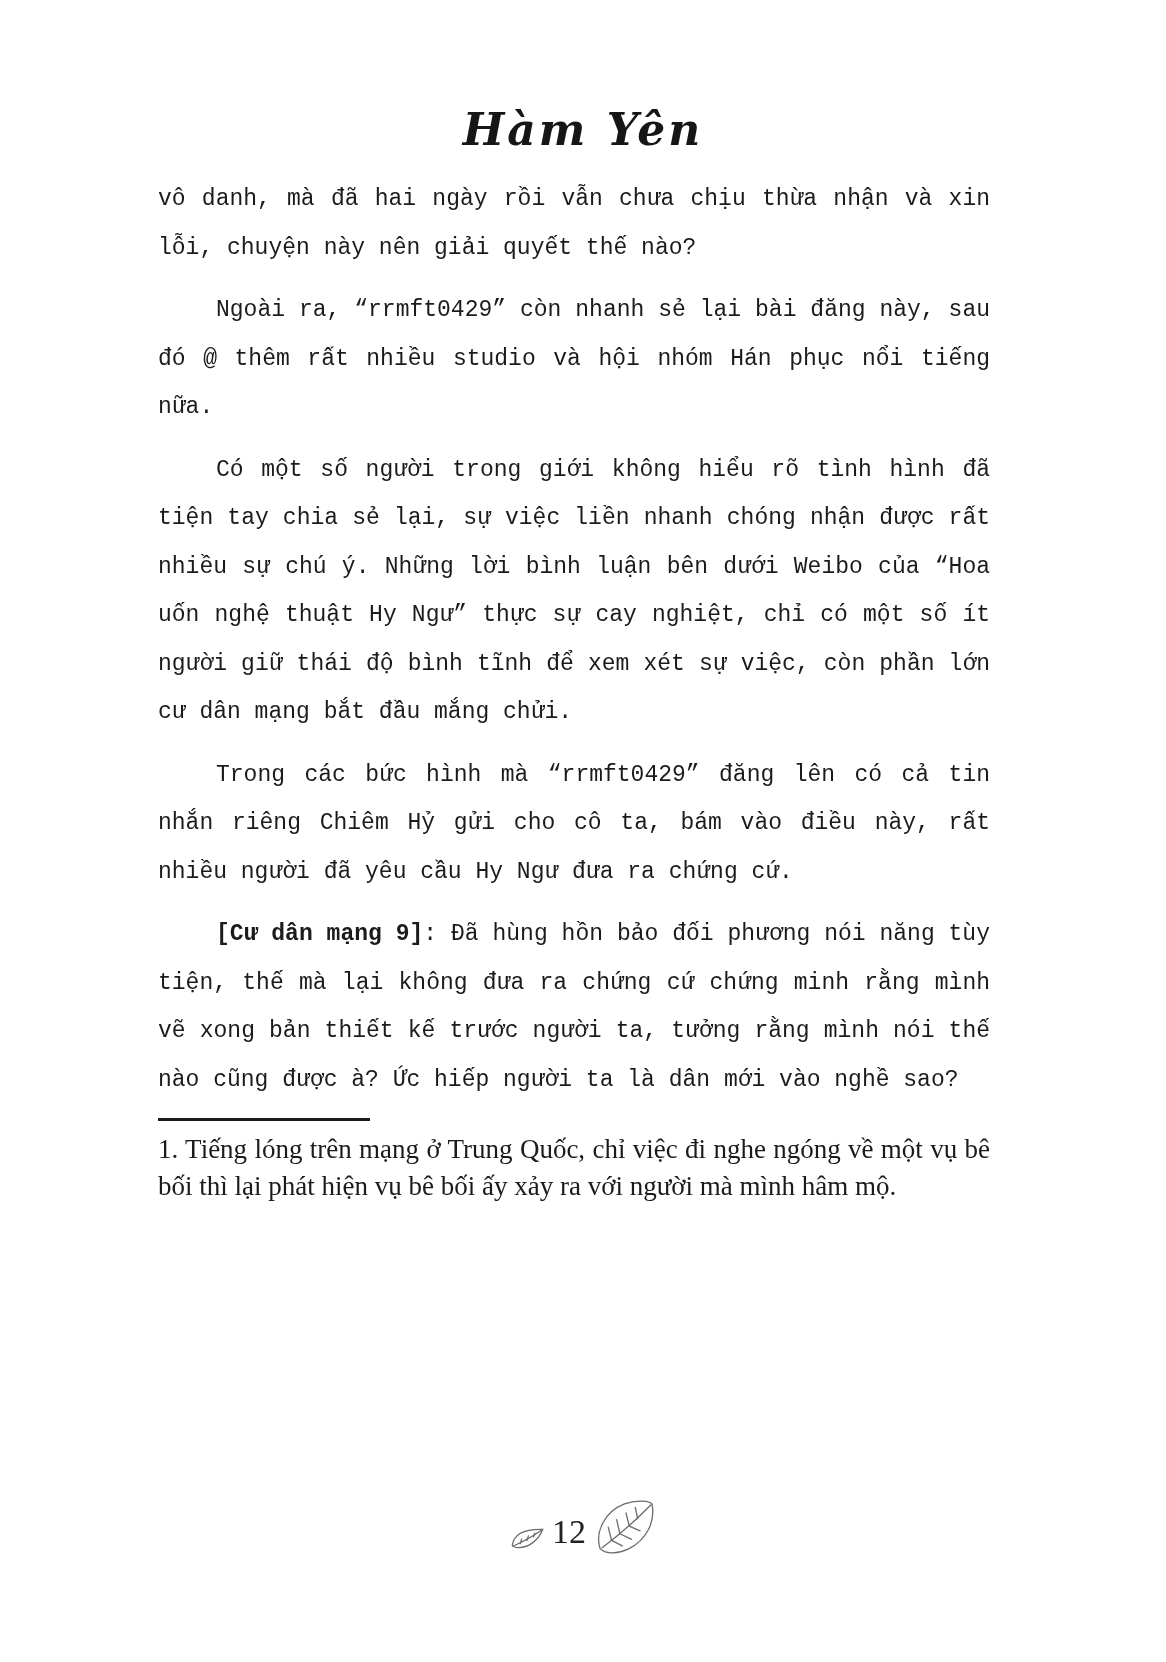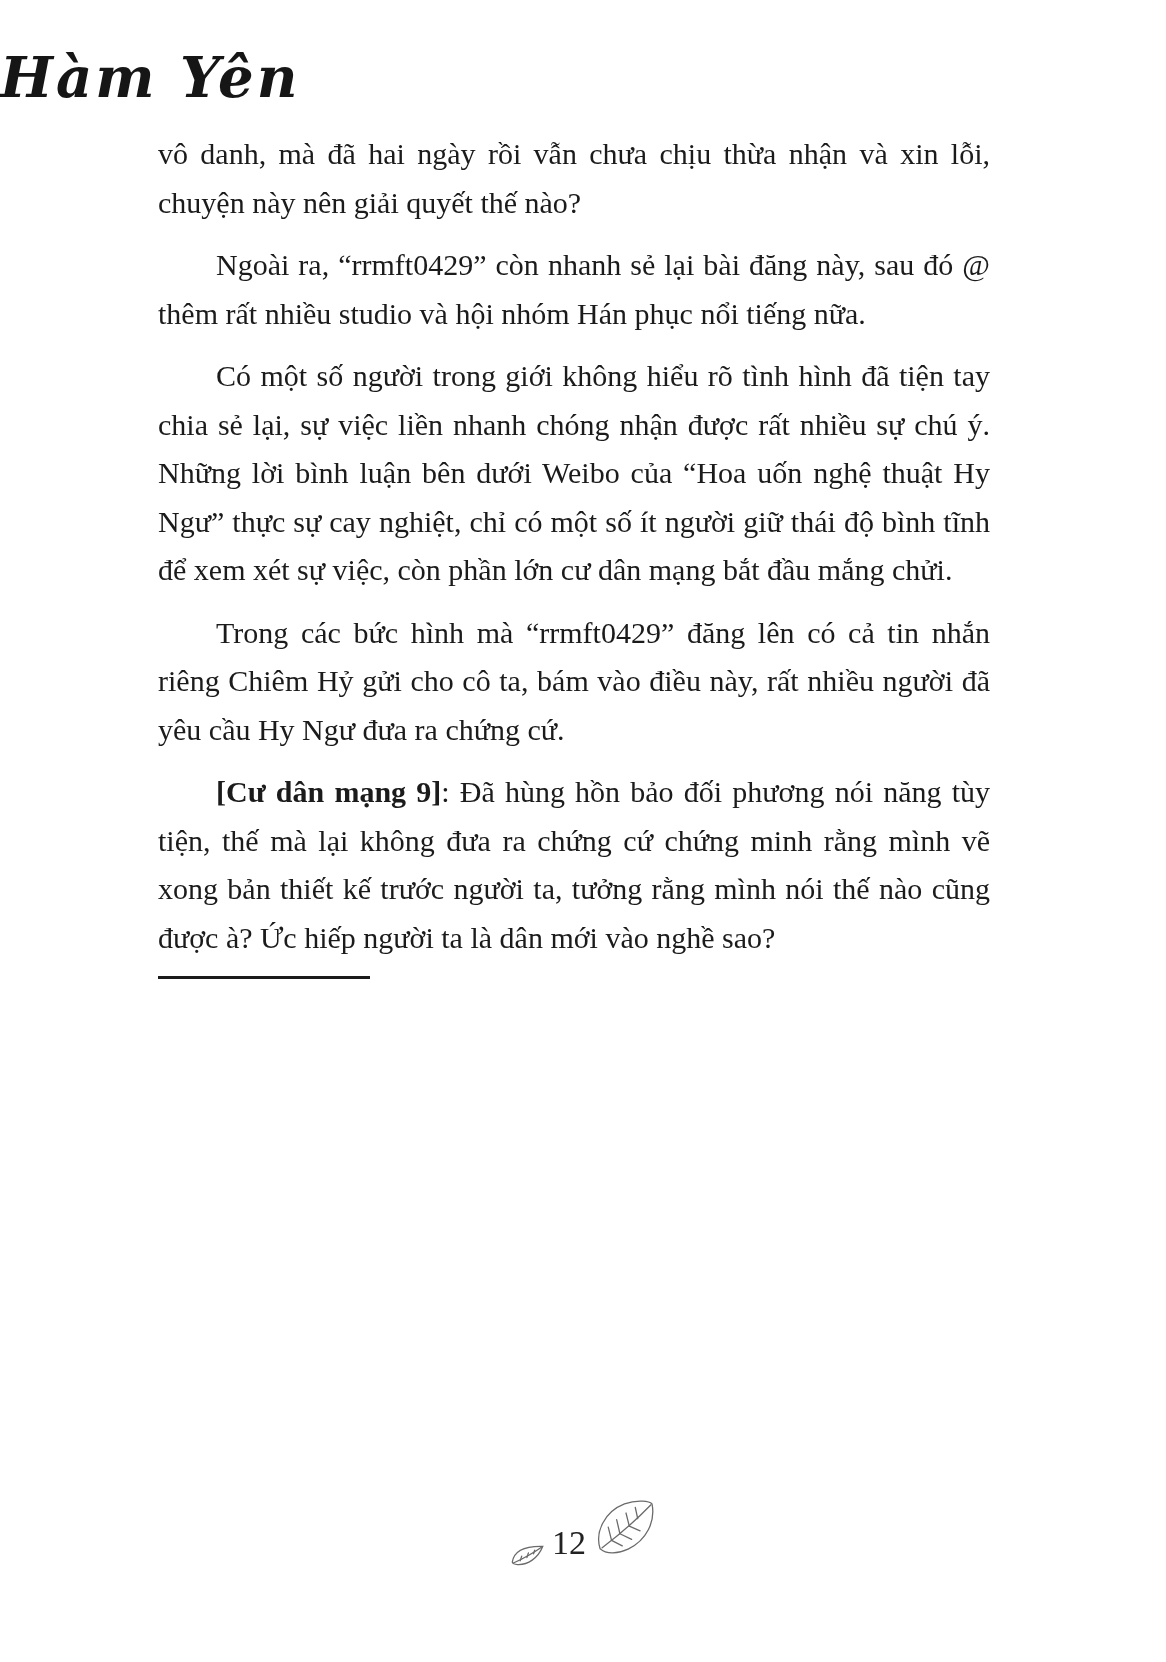--- a/index.html
+++ b/index.html
@@ -7,35 +7,36 @@
     width: 1166px; height: 1662px;
     background: #ffffff;
     font-family: "Liberation Serif", "DejaVu Serif", serif;
     color: #1b1b1b;
     position: relative;
     overflow: hidden;
   }
   .page { position: absolute; inset: 0; }
 
   .running-head {
-    margin-top: 44px;
-    text-align: left;
+    margin-top: 104px;
+    text-align: center;
     font-family: "DejaVu Serif", serif;
     font-style: italic;
     font-weight: bold;
-    font-size: 56px;
+    font-size: 44px;
     letter-spacing: 3px;
     color: #161616;
   }
 
   .body-text {
     margin: 20px 176px 4px 158px;
-    font-size: 30px;
+    font-size: 23px;
     line-height: 48.5px;
     text-align: justify;
+    font-family: Liberation Mono, monospace;
   }
   .body-text p { margin: 0 0 14px 0; }
   .body-text p.indent { text-indent: 58px; }
   .body-text strong { font-weight: bold; }
   .body-text sup {
     font-size: 0.62em;
     line-height: 0;
     position: relative;
     top: -0.45em;
   }
@@ -52,21 +53,21 @@
     line-height: 37px;
     text-align: justify;
   }
 
   .footer {
     position: absolute;
     left: 0; right: 0;
     bottom: 100px;
     display: flex;
     justify-content: center;
-    align-items: flex-end;
+    align-items: center;
     gap: 6px;
   }
   .page-number {
     font-size: 34px;
     color: #222;
   }
   .leaf { display: block; }
   .leaf path, .leaf line { fill: none; stroke: #6b6b6b; stroke-width: 1.3; stroke-linecap: round; }
   .leaf-small { transform: rotate(-6deg) translateY(6px); }
   .leaf-big { transform: rotate(3deg) translateY(-4px); }
@@ -81,20 +82,21 @@
   <div class="body-text">
       <p class=""><span>vô danh, mà đã hai ngày rồi vẫn chưa chịu thừa nhận và xin lỗi, chuyện này nên giải quyết thế nào?</span></p>
       <p class="indent"><span>Ngoài ra, “rrmft0429” còn nhanh sẻ lại bài đăng này, sau đó @ thêm rất nhiều studio và hội nhóm Hán phục nổi tiếng nữa.</span></p>
       <p class="indent"><span>Có một số người trong giới không hiểu rõ tình hình đã tiện tay chia sẻ lại, sự việc liền nhanh chóng nhận được rất nhiều sự chú ý. Những lời bình luận bên dưới Weibo của “Hoa uốn nghệ thuật Hy Ngư” thực sự cay nghiệt, chỉ có một số ít người giữ thái độ bình tĩnh để xem xét sự việc, còn phần lớn cư dân mạng bắt đầu mắng chửi.</span></p>
       <p class="indent"><span>Trong các bức hình mà “rrmft0429” đăng lên có cả tin nhắn riêng Chiêm Hỷ gửi cho cô ta, bám vào điều này, rất nhiều người đã yêu cầu Hy Ngư đưa ra chứng cứ.</span></p>
       <p class="indent"><strong>[Cư dân mạng 9]</strong><span>: Đã hùng hồn bảo đối phương nói năng tùy tiện, thế mà lại không đưa ra chứng cứ chứng minh rằng mình vẽ xong bản thiết kế trước người ta, tưởng rằng mình nói thế nào cũng được à? Ức hiếp người ta là dân mới vào nghề sao?</span></p>
     </div>
 
   <hr class="footnote-sep">
 
+  <div class="footnote">1. Tiếng lóng trên mạng ở Trung Quốc, chỉ việc đi nghe ngóng về một vụ bê bối thì lại phát hiện vụ bê bối ấy xảy ra với người mà mình hâm mộ.</div>
 
   <div class="footer">
     <svg class="leaf leaf-small" width="38" height="26" viewBox="0 0 38 26" aria-hidden="true">
       <path d="M3 18.5 C5.5 8.5 16 3.5 35 6 C29 17.5 18 23 8 21.5 C5 21 3.3 20 3 18.5 Z"></path>
       <path d="M4 19.5 C13 16.5 25 11.5 34 6.5"></path>
       <line x1="11" y1="18" x2="13" y2="13.5"></line>
       <line x1="18" y1="15.5" x2="20" y2="11"></line>
       <line x1="25" y1="12.5" x2="26.5" y2="9"></line>
     </svg>
 

